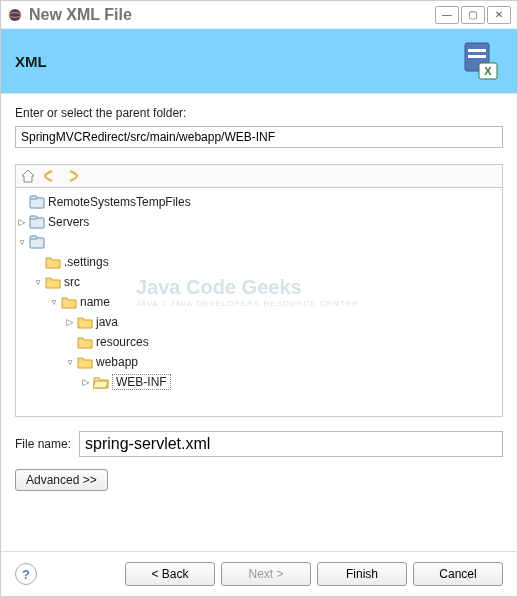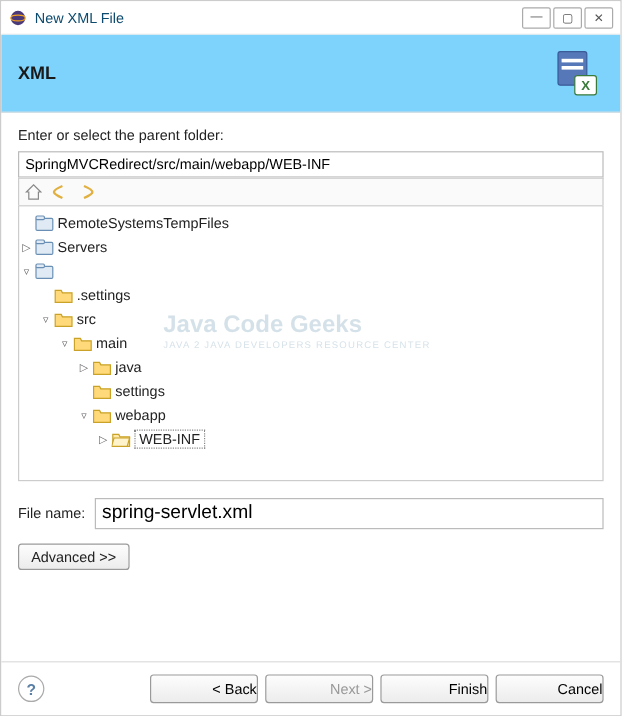--- a/index.html
+++ b/index.html
@@ -1,48 +1,48 @@
 <!DOCTYPE html>
 <html><head>
 <meta charset="utf-8">
 <style>
   * { box-sizing: border-box; font-family: "Segoe UI", Tahoma, sans-serif; }
   body { margin: 0; background: #fff; width: 518px; height: 597px; display: flex; flex-direction: column; border: 1px solid #ccc; }
   .titlebar { display: flex; align-items: center; padding: 4px 6px; background: #fff; border-bottom: 1px solid #eee; height: 28px; }
   .titlebar-icon { width: 16px; height: 16px; margin-right: 6px; }
-  .titlebar-text { font-size: 12px; color: #0c4a6e; flex: 1; }
+  .titlebar-text { font-size: 16px; color: #737373; flex: 1; font-weight: bold; }
   .win-controls { display: flex; gap: 2px; }
   .win-btn { width: 24px; height: 18px; border: 1px solid #aaa; border-radius: 2px; display: flex; align-items: center; justify-content: center; font-size: 10px; color: #555; background: #fff; }
   .header { padding: 10px 14px; display: flex; align-items: center; background: #7dd3fc; border-bottom: 1px solid #e0e0e0; }
   .header-title { font-size: 15px; font-weight: 700; color: #1a1a1a; flex: 1; }
   .header-icon { width: 44px; height: 44px; }
   .content { flex: 1; padding: 12px 14px 8px 14px; display: flex; flex-direction: column; font-size: 12px; color: #222; overflow: hidden; }
   .prompt { margin-bottom: 6px; }
-  .path-input { width: 100%; padding: 3px 5px; font-size: 12px; border: 1px solid #bbb; background: #fff; margin-bottom: 0; }
+  .path-input { width: 100%; padding: 3px 5px; font-size: 12px; border: 1px solid #bbb; background: #fff; margin-bottom: 16px; }
   .tree-toolbar { display: flex; gap: 6px; padding: 3px 4px; border: 1px solid #ccc; border-bottom: none; background: #fafafa; }
   .tb-icon { width: 16px; height: 16px; display: flex; align-items: center; justify-content: center; }
   .tree-container { border: 1px solid #ccc; height: 230px; overflow: auto; background: #fff; padding: 4px 0; position: relative; }
   .watermark { position: absolute; top: 60px; left: 120px; opacity: 0.25; pointer-events: none; font-size: 20px; color: #5a8aa8; font-weight: 700; margin-top: 28px; }
   .watermark small { display: block; font-size: 8px; font-weight: 400; letter-spacing: 1px; }
   .tree-row { display: flex; align-items: center; height: 20px; white-space: nowrap; }
   .indent { display: inline-block; width: 16px; height: 1px; }
   .twist { width: 12px; display: inline-flex; justify-content: center; color: #666; font-size: 9px; }
   .node-icon { width: 16px; height: 16px; margin: 0 3px 0 1px; display: inline-flex; align-items: center; justify-content: center; }
   .folder-closed { fill: #ffd97a; stroke: #c9a227; }
   .folder-open { fill: #ffe9a8; stroke: #c9a227; }
   .proj-icon rect { fill: #e0eaf5; stroke: #6a8fb5; }
   .node-label { font-size: 12px; }
   .selected { background: #fff; border: 1px dotted #888; padding: 0 3px; }
   .file-row { display: flex; align-items: center; margin-top: 14px; gap: 8px; }
   .file-row label { font-size: 12px; flex: 0 0 auto; }
   .file-input { flex: 1; padding: 3px 5px; font-size: 16px; border: 1px solid #bbb; }
   .adv-btn { margin-top: 12px; padding: 3px 10px; font-size: 12px; border: 1px solid #9a9a9a; border-radius: 3px; background: linear-gradient(#fdfdfd,#ececec); width: fit-content; cursor: pointer; }
   .buttonbar { border-top: 1px solid #ddd; padding: 10px 14px; display: flex; align-items: center; gap: 6px; }
   .help-icon { width: 22px; height: 22px; border: 1px solid #aaa; border-radius: 50%; display: flex; align-items: center; justify-content: center; color: #5a7fa5; font-size: 13px; font-weight: bold; margin-right: auto; }
-  .dlg-btn { width: 90px; padding: 4px 0; font-size: 12px; border: 1px solid #9a9a9a; border-radius: 3px; background: linear-gradient(#fdfdfd,#ececec); text-align: right; }
+  .dlg-btn { width: 90px; padding: 4px 0; font-size: 12px; border: 1px solid #9a9a9a; border-radius: 3px; background: linear-gradient(#fdfdfd,#ececec); text-align: center; }
   .dlg-btn.disabled { color: #999; }
 </style>
 </head>
 <body>
 
 <div class="titlebar">
   <span class="titlebar-icon">
     <svg viewBox="0 0 16 16">
         <circle cx="8" cy="8" r="6" fill="#4b3a7a"></circle>
         <ellipse cx="8" cy="8" rx="6" ry="2.4" fill="none" stroke="#f0a020" stroke-width="1"></ellipse>
@@ -148,21 +148,21 @@
         </div>
         <div class="tree-row">
           <span class="indent"></span>
           <span class="indent"></span>
           <span class="twist">▿</span>
           <span class="node-icon">
             <svg viewBox="0 0 16 16">
               <path class="folder-closed" d="M1 4 h5 l1 2 h8 v8 h-14 z"></path>
             </svg>
           </span>
-          <span class="node-label">main</span>
+          <span class="node-label">name</span>
         </div>
         <div class="tree-row">
           <span class="indent"></span>
           <span class="indent"></span>
           <span class="indent"></span>
           <span class="twist">▷</span>
           <span class="node-icon">
             <svg viewBox="0 0 16 16">
               <path class="folder-closed" d="M1 4 h5 l1 2 h8 v8 h-14 z"></path>
             </svg>
@@ -172,21 +172,21 @@
         <div class="tree-row">
           <span class="indent"></span>
           <span class="indent"></span>
           <span class="indent"></span>
           <span class="twist"></span>
           <span class="node-icon">
             <svg viewBox="0 0 16 16">
               <path class="folder-closed" d="M1 4 h5 l1 2 h8 v8 h-14 z"></path>
             </svg>
           </span>
-          <span class="node-label">settings</span>
+          <span class="node-label">resources</span>
         </div>
         <div class="tree-row">
           <span class="indent"></span>
           <span class="indent"></span>
           <span class="indent"></span>
           <span class="twist">▿</span>
           <span class="node-icon">
             <svg viewBox="0 0 16 16">
               <path class="folder-closed" d="M1 4 h5 l1 2 h8 v8 h-14 z"></path>
             </svg>

